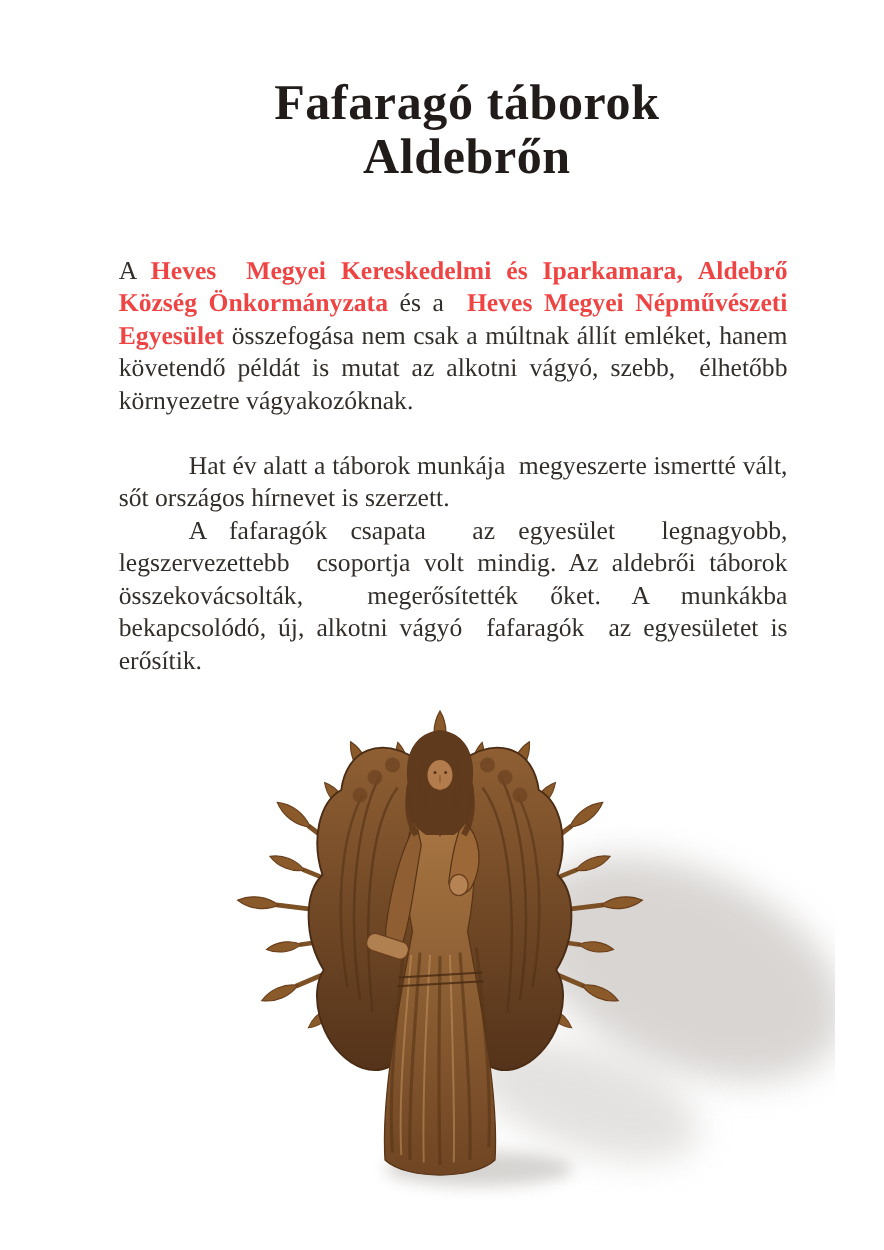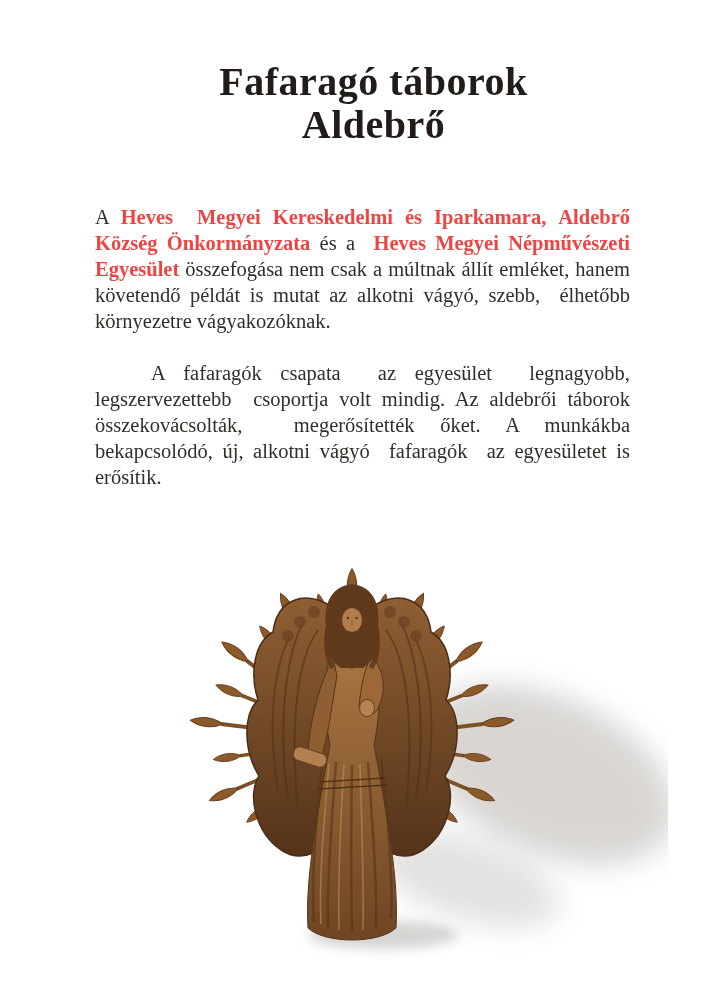--- a/index.html
+++ b/index.html
@@ -40,25 +40,26 @@
   }
   figure.statue svg { display:block; width:100%; height:100%; }
 </style>
 </head>
 <body>
 
 <div class="page">
 
   <h1 class="title">
     <span>Fafaragó táborok</span>
-    <span>Aldebrő</span>
+    <span>Aldebrőn</span>
   </h1>
 
   <div class="article">
     <p class="lead">A <b>Heves&nbsp; Megyei Kereskedelmi és Iparkamara,</b> <b>Aldebrő Község Önkormányzata</b> és a&nbsp; <b>Heves Megyei Népművészeti Egyesület</b> összefogása nem csak a múltnak állít emléket, hanem követendő példát is mutat az alkotni vágyó, szebb,&nbsp; élhetőbb környezetre vágyakozóknak.</p>
+    <p class="indent">Hat év alatt a táborok munkája&nbsp; megyeszerte ismertté vált, sőt országos hírnevet is szerzett.</p>
     <p class="indent">A fafaragók csapata&nbsp; az egyesület&nbsp; legnagyobb, legszervezettebb&nbsp; csoportja volt mindig. Az aldebrői táborok összekovácsolták,&nbsp; megerősítették őket. A munkákba bekapcsolódó, új, alkotni vágyó&nbsp; fafaragók&nbsp; az egyesületet is erősítik.</p>
   </div>
 
   <figure class="statue" role="img" aria-label="Carved wooden angel statue with wings and a halo of radiating spear-like rays, casting a soft shadow">
     <svg viewBox="0 0 500 410" xmlns="http://www.w3.org/2000/svg">
       <defs>
         <filter id="softBig" x="-60%" y="-60%" width="220%" height="220%">
           <feGaussianBlur stdDeviation="14"></feGaussianBlur>
         </filter>
         <filter id="softSmall" x="-60%" y="-60%" width="220%" height="220%">

